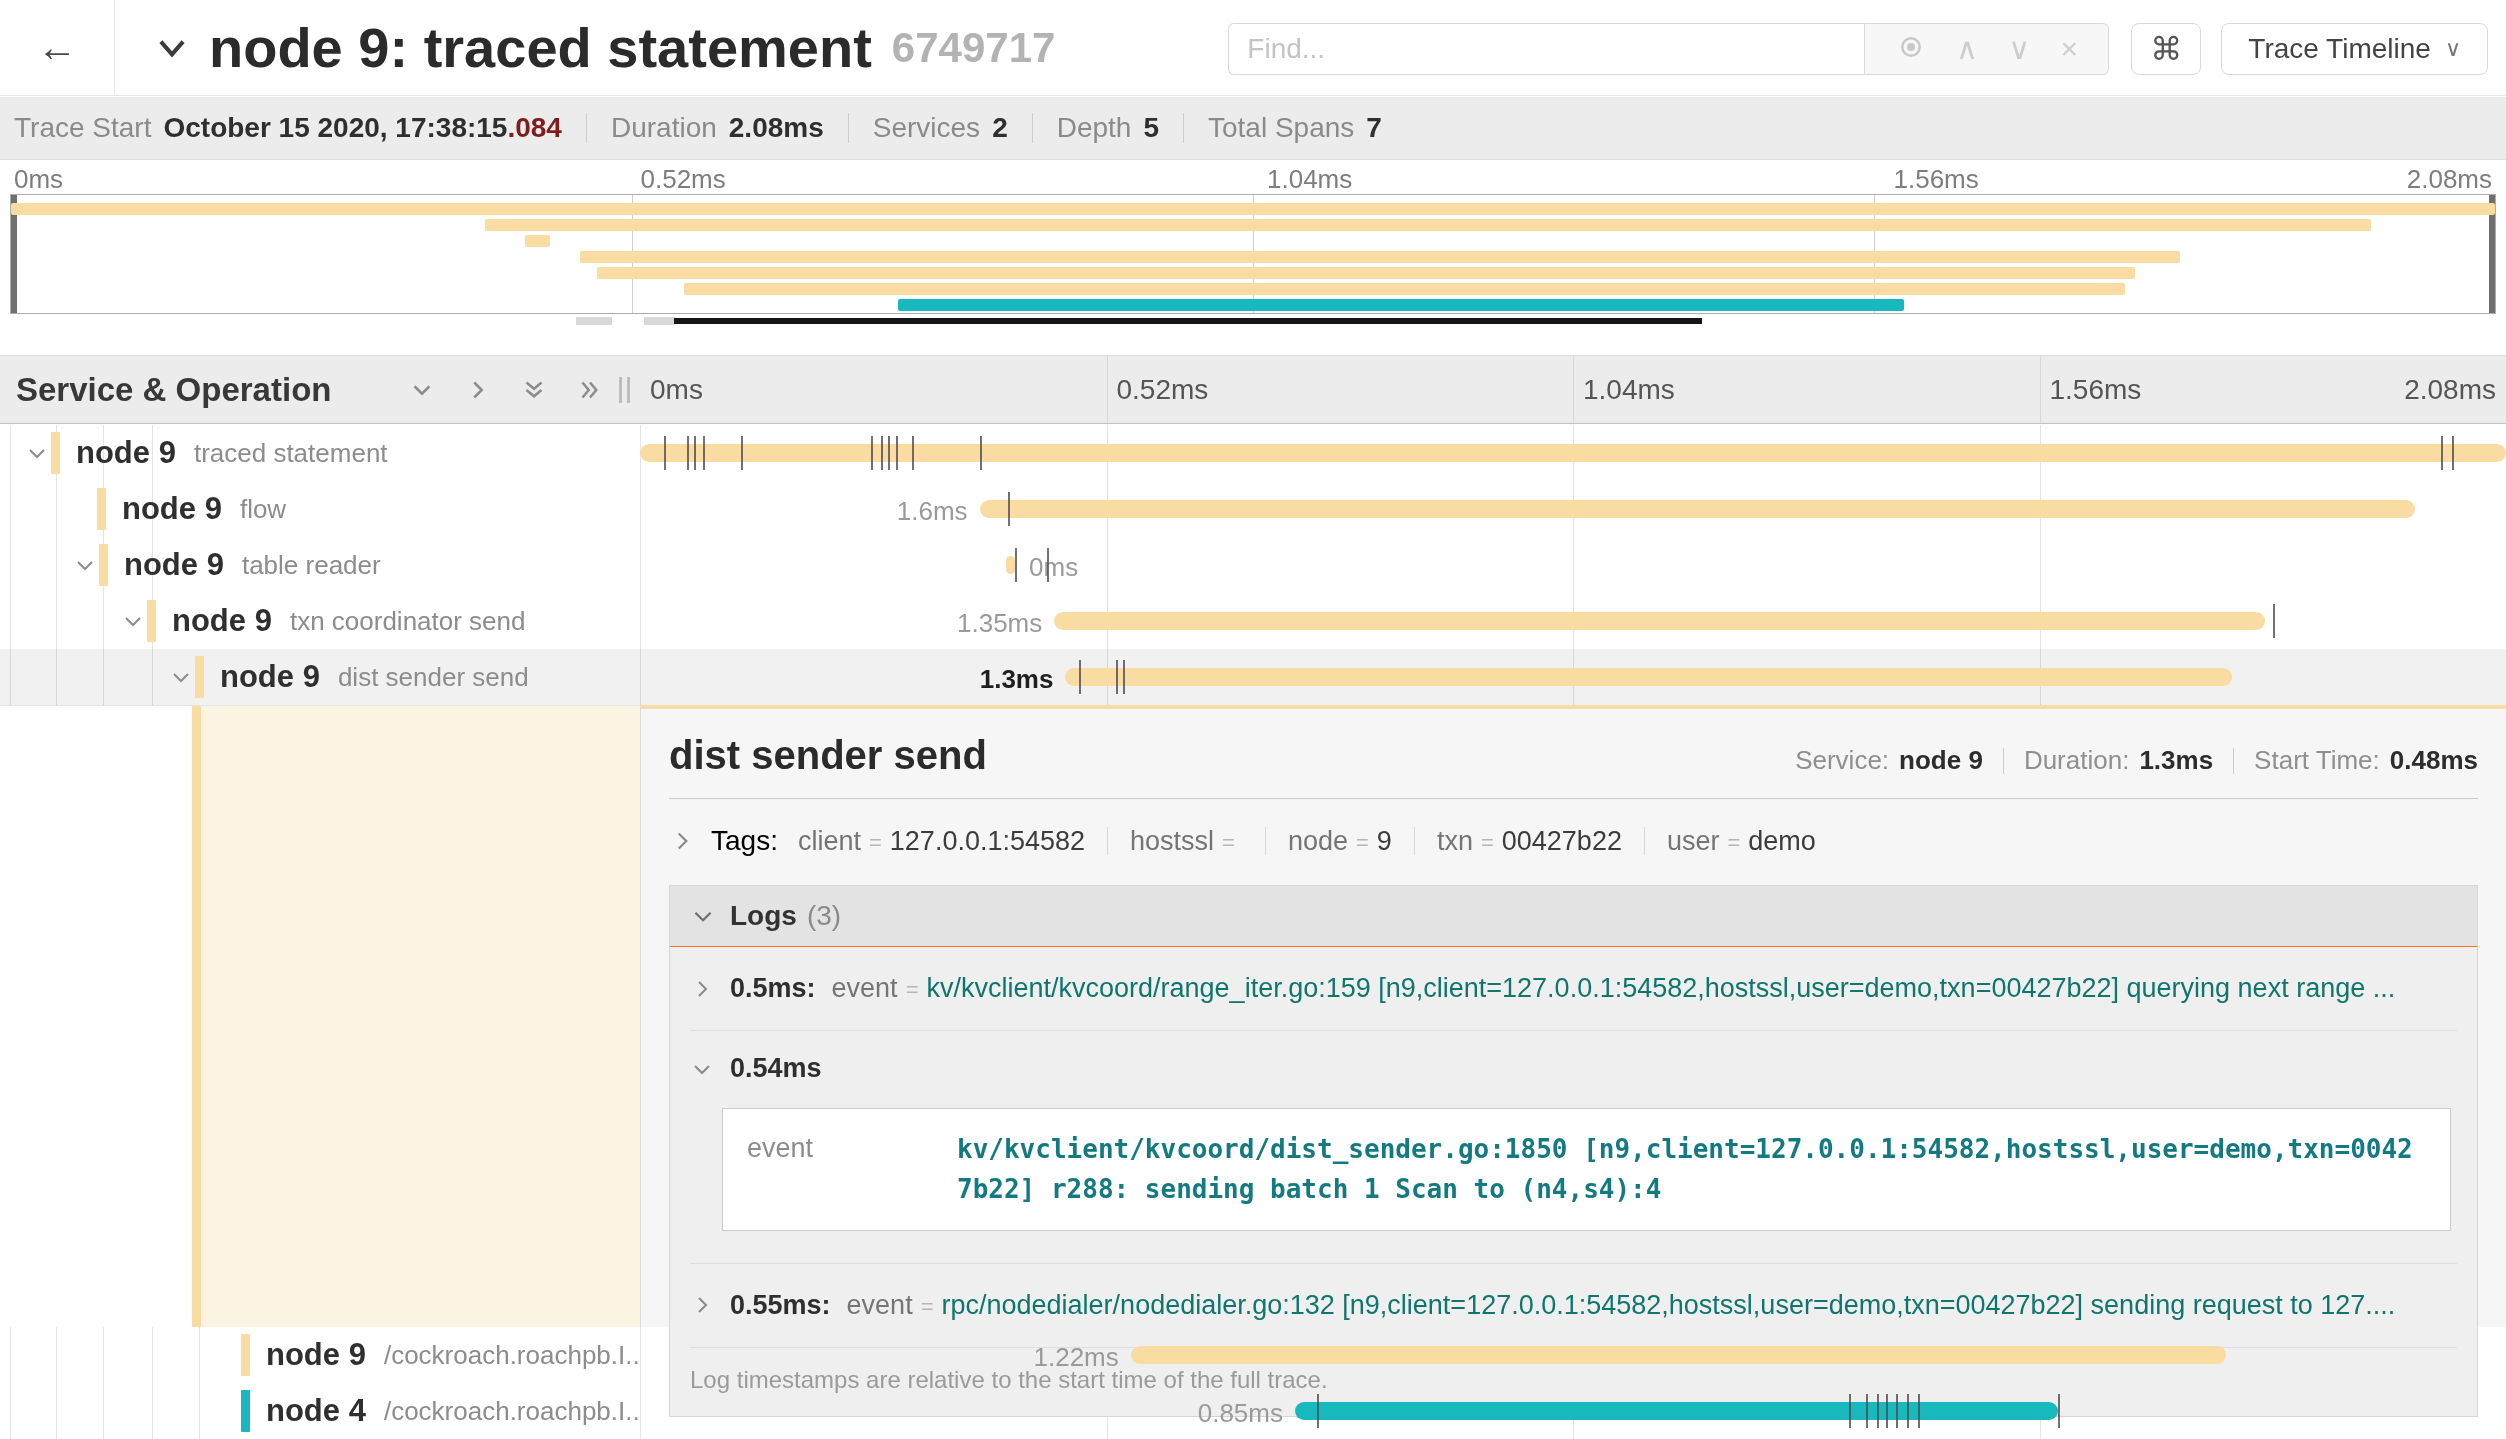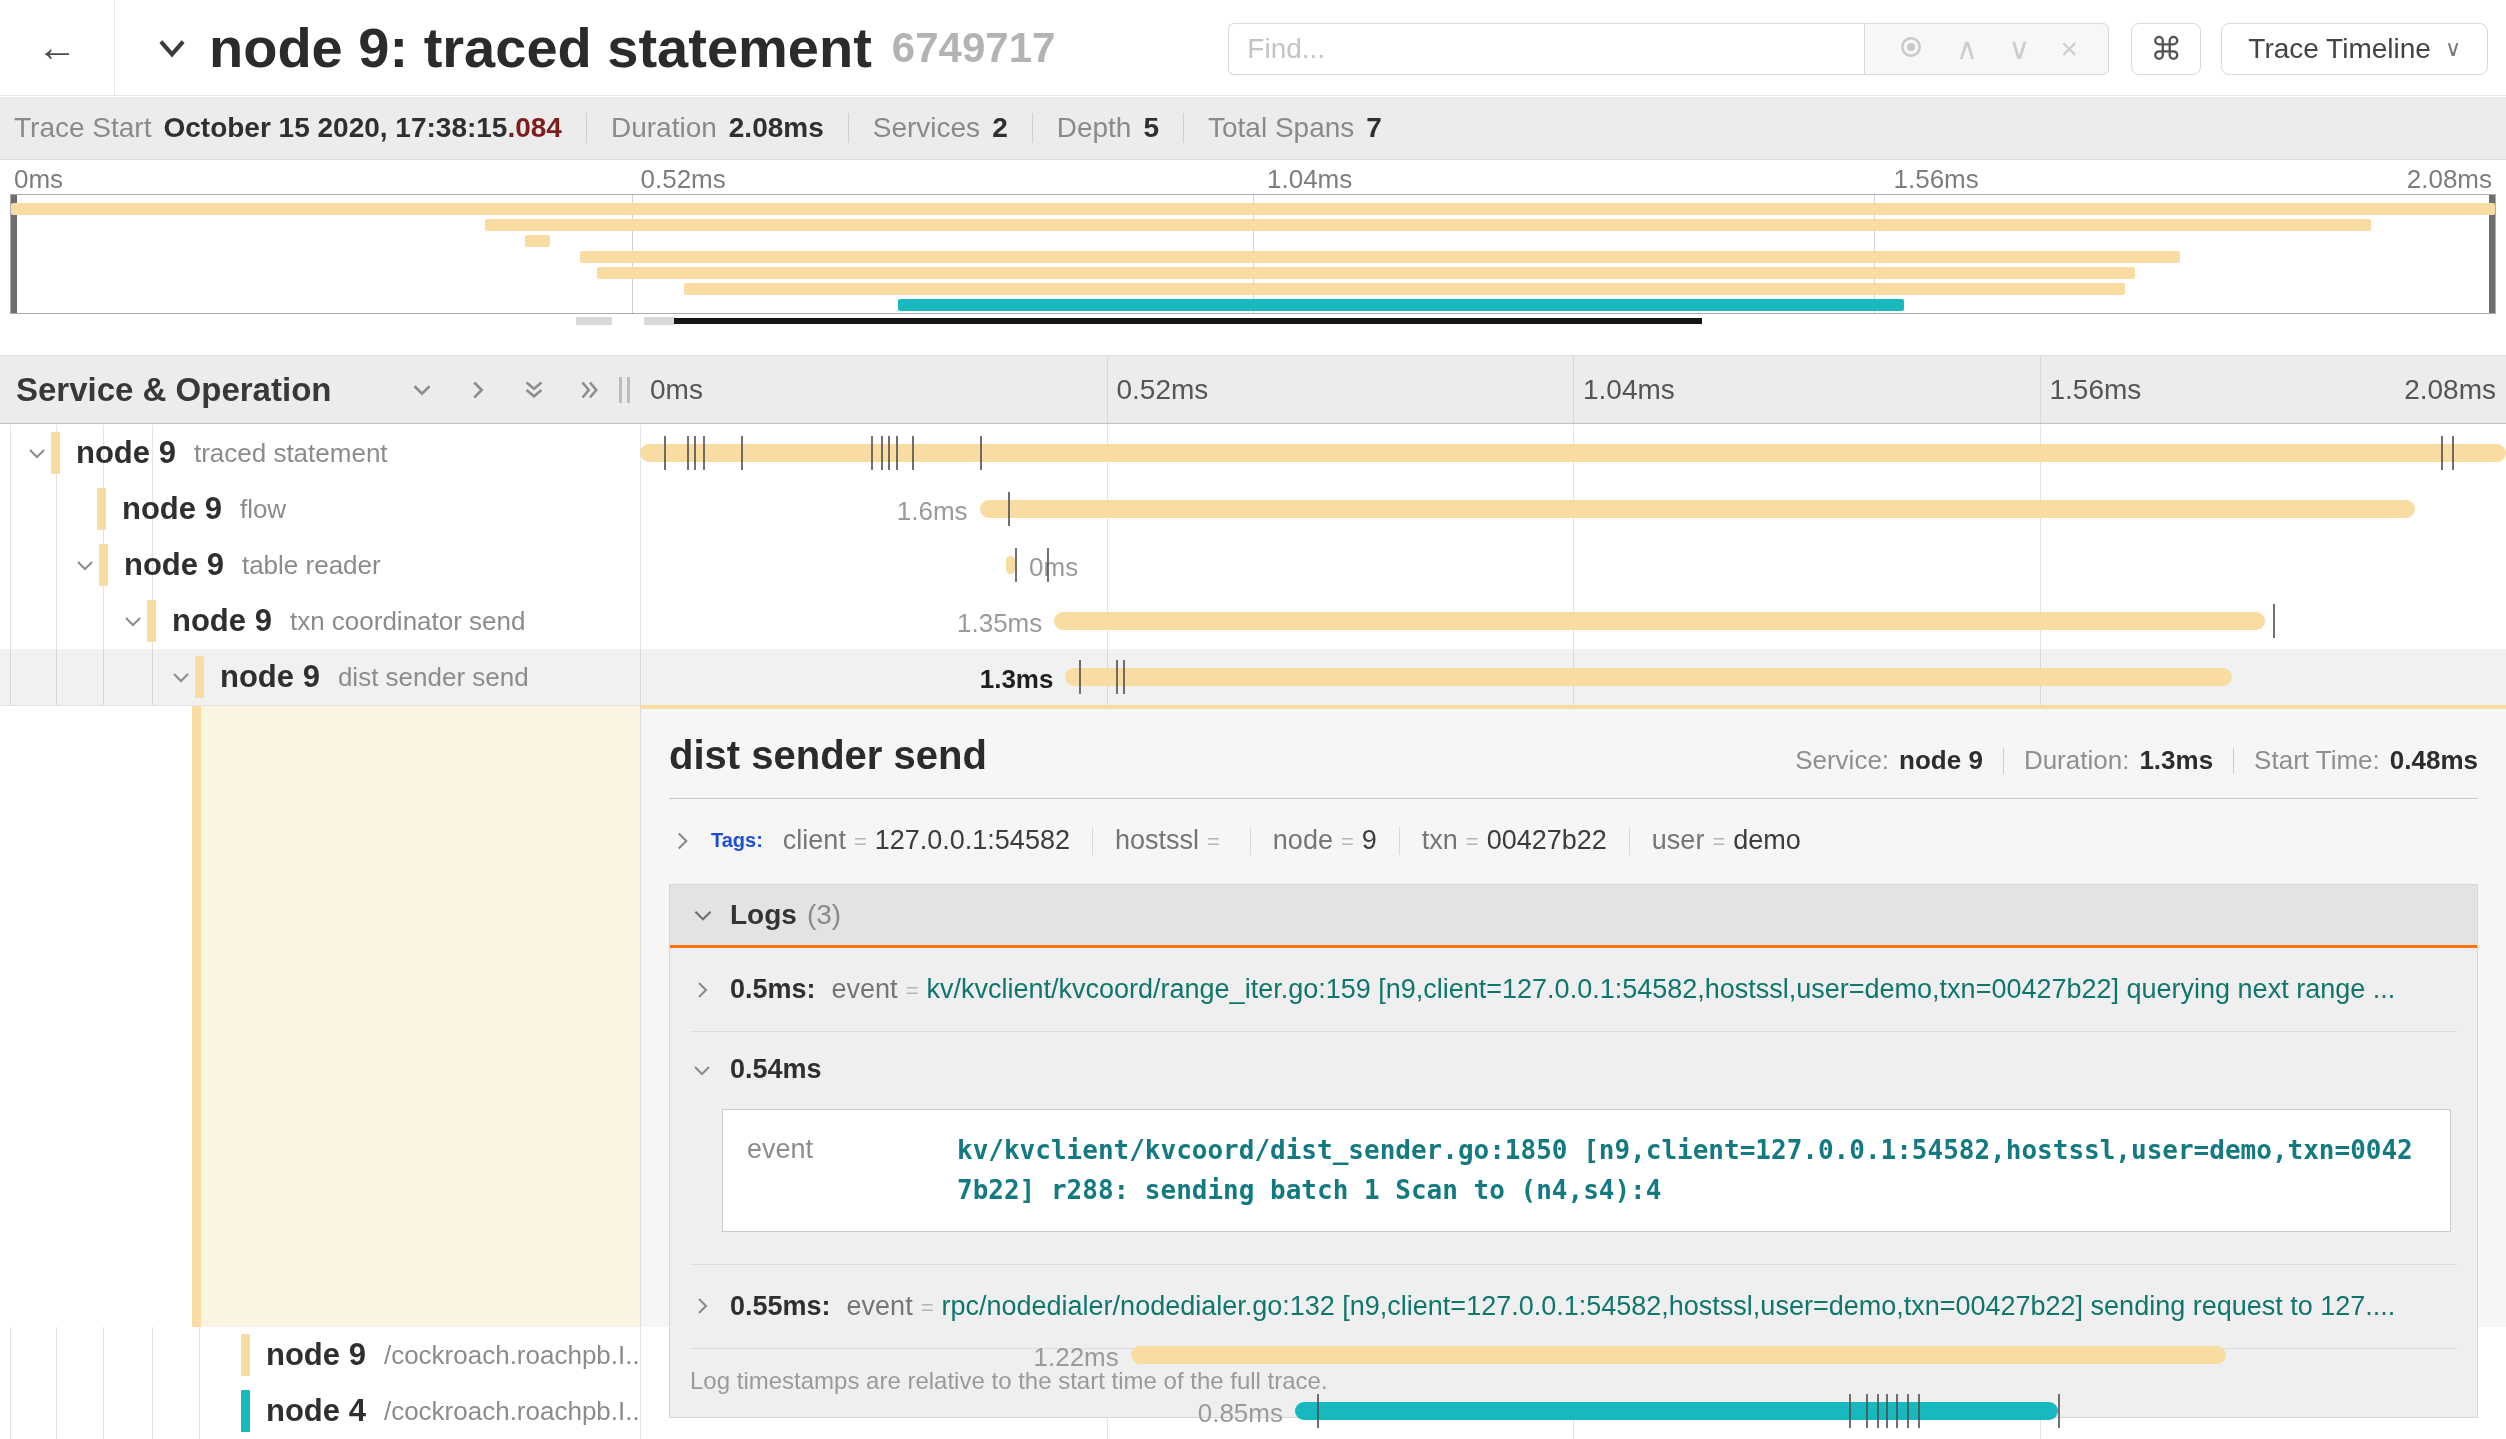--- a/index.html
+++ b/index.html
@@ -96,28 +96,28 @@
                   border-top:4px solid #F8DCA1; border-left:1px solid #dddddd; padding:24px 28px 0 28px; }
   .dp-head { display:flex; align-items:baseline; }
   .dp-title { font-size:40px; font-weight:bold; color:#2b2b2b; flex:1; }
   .dp-meta { display:flex; align-items:baseline; font-size:26px; white-space:nowrap; }
   .dp-meta .mlbl { color:#8f8f8f; }
   .dp-meta .mval { color:#2d2d2d; font-weight:bold; margin-left:10px; }
   .dp-meta .msep { width:1px; height:26px; background:#cccccc; margin:0 20px; align-self:center; }
   .dp-hr { border-bottom:1px solid #c9c9c9; margin-top:20px; }
   .tags-row { display:flex; align-items:center; margin-top:26px; font-size:27px; flex-wrap:nowrap; }
   .tags-row .tchev { color:#8a8a8a; margin-right:16px; display:flex; }
-  .tags-label { font-weight:bold; color:#1d4ed8; margin-right:20px; font-size:20px; }
+  .tags-label { font-weight:normal; color:#000000; margin-right:20px; font-size:28px; }
   .tag { display:flex; align-items:baseline; white-space:nowrap; }
   .tag .k { color:#757575; }
   .tag .eq { color:#b5b5b5; font-size:22px; margin:0 8px; }
   .tag .v { color:#3c3c3c; }
   .tag-sep { width:1px; height:28px; background:#d9d9d9; margin:0 22px; align-self:center; }
   .logs-block { margin-top:28px; border:1px solid #d6d6d6; background:#efefef; }
-  .logs-head { background:#e3e3e3; border-bottom:3px solid #f97316; padding:14px 20px;
+  .logs-head { background:#e3e3e3; border-bottom:1px solid #f97316; padding:14px 20px;
                display:flex; align-items:center; cursor:pointer; }
   .logs-head .lchev { display:flex; margin-right:14px; }
   .logs-title { font-size:28px; font-weight:bold; color:#333; }
   .logs-count { font-size:28px; color:#8a8a8a; margin-left:10px; }
   .log-entries { padding:0 20px; }
   .log-entry { padding:26px 0; display:flex; align-items:baseline; font-size:27px; white-space:nowrap; overflow:hidden; cursor:pointer; }
   .log-entry + .log-entry, .log-entry + .log-exp, .log-exp + .log-entry, .logs-note { border-top:1px solid #dedede; }
   .log-entry .echev, .log-exp .echev { color:#8a8a8a; margin-right:16px; flex:none; display:flex; align-self:center; }
   .log-time { font-weight:bold; color:#2f2f2f; margin-right:16px; }
   .log-key { color:#757575; }

